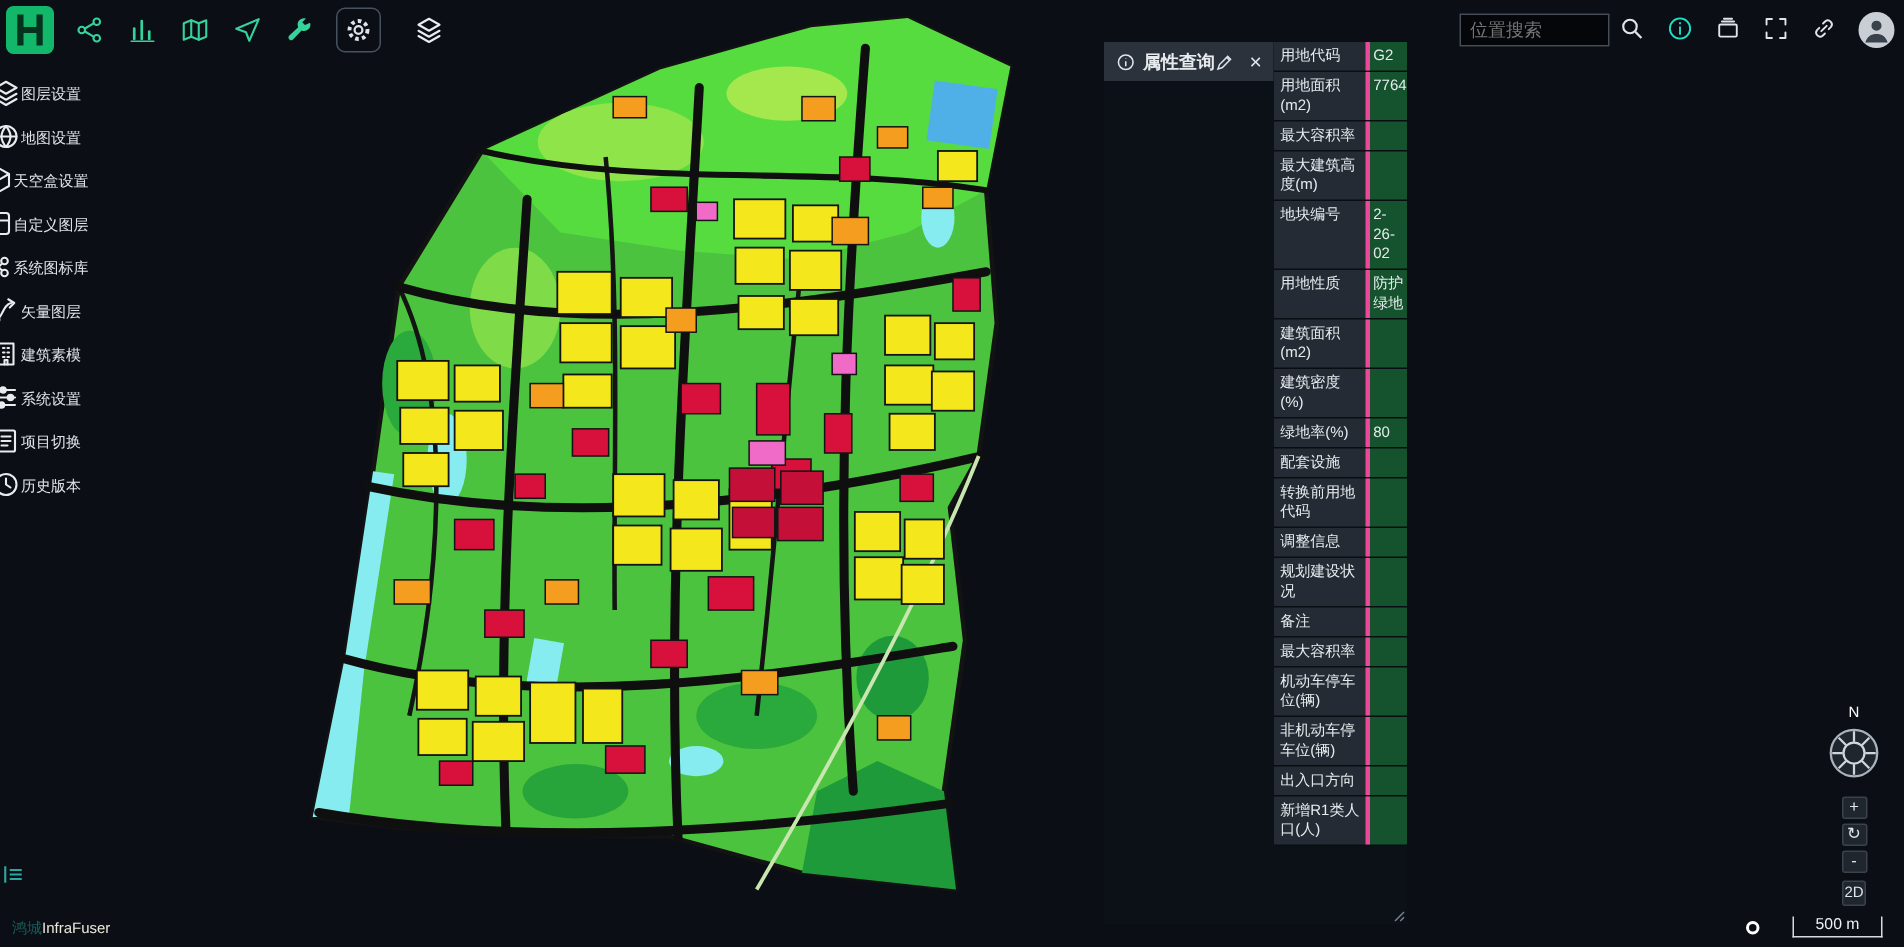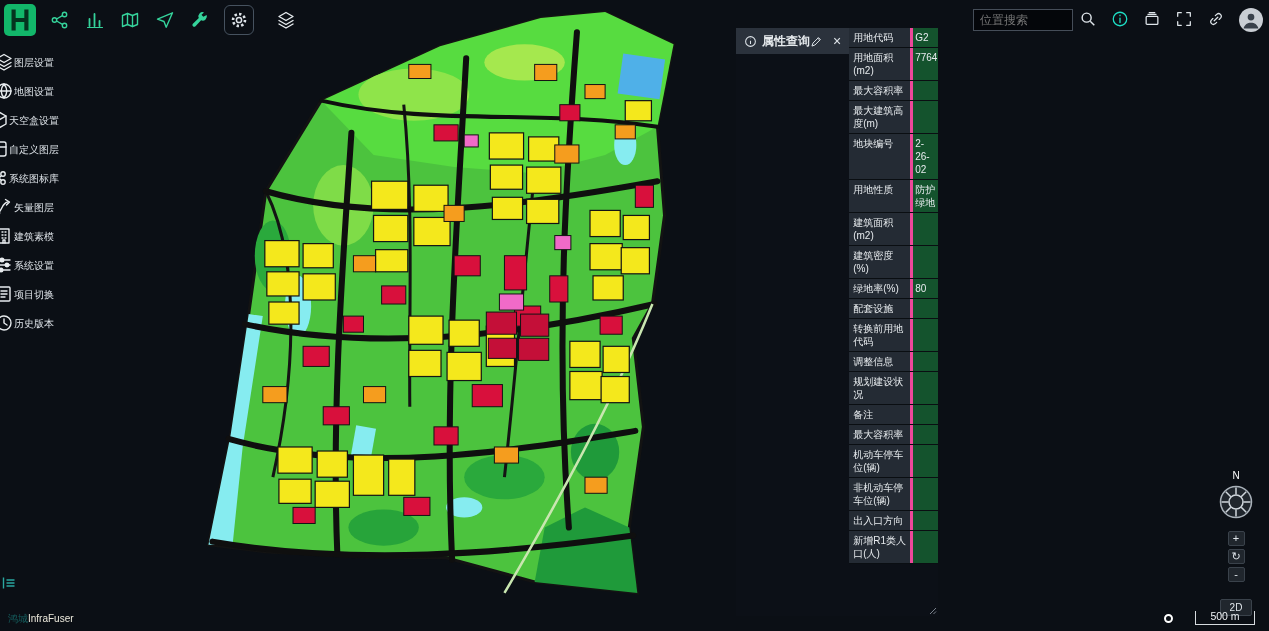--- a/index.html
+++ b/index.html
@@ -48,21 +48,21 @@
   .attr-row { display:flex; border-bottom:1px solid #0a0e12; font-size:10px; line-height:1.3; }
   .attr-label { width:64px; background:#242b34; padding:3px 4px; border-right:3px solid #ec4899; flex:0 0 auto; }
   .attr-value { flex:1; background:#14532d; padding:3px 2px; }
   .resize-handle { position:absolute; right:1px; bottom:1px; width:10px; height:10px; cursor:nwse-resize; }
 
   
   .controls { position:absolute; right:14px; top:470px; width:38px; display:flex; flex-direction:column; align-items:center; gap:3px; z-index:30; }
   .north { font-size:10px; color:#fff; }
   .compass { width:36px; height:36px; cursor:pointer; margin-bottom:8px; }
   .mini-btn { width:17px; height:15px; background:#20262d; border:1px solid #3a424b; color:#dfe5ea; font-size:11px; line-height:12px; text-align:center; border-radius:2px; cursor:pointer; }
-  .mode-btn { width:32px; height:17px; font-size:10px; line-height:15px; margin-top:14px; }
+  .mode-btn { width:16px; height:17px; font-size:10px; line-height:15px; margin-top:2px; }
 
   
   .bottom-right { position:absolute; bottom:6px; right:14px; display:flex; align-items:center; gap:22px; z-index:30; }
   .record-dot { width:9px; height:9px; border-radius:50%; border:2.5px solid #fff; background:#0b0f15; }
   .scale-box { min-width:60px; height:14px; border:1px solid #d7dbdf; border-top:none; font-size:10.5px; line-height:11px; text-align:center; padding:0 8px; color:#eef1f4; }
   .brand { position:absolute; left:8px; bottom:5px; font-size:10px; z-index:30; }
   .brand .pre { color:#155e5e; }
   .brand .nm { color:#ece9dc; }
   .collapse-toggle { position:absolute; left:2px; top:576px; width:14px; height:14px; cursor:pointer; z-index:30; }
 </style>

